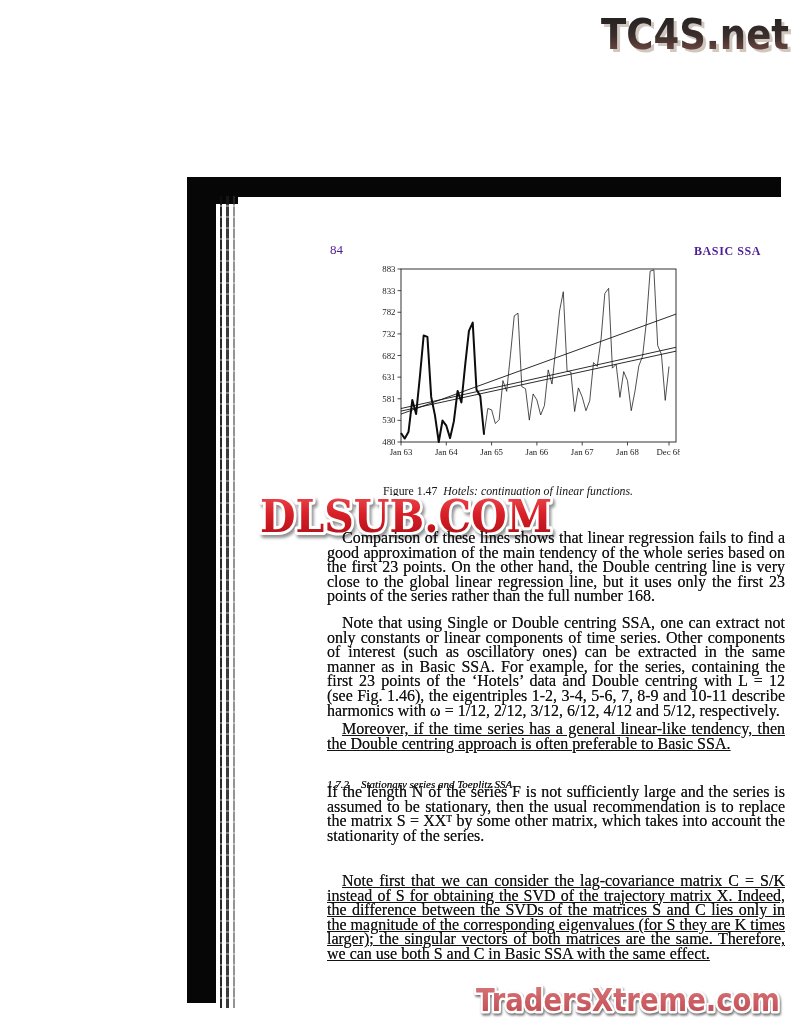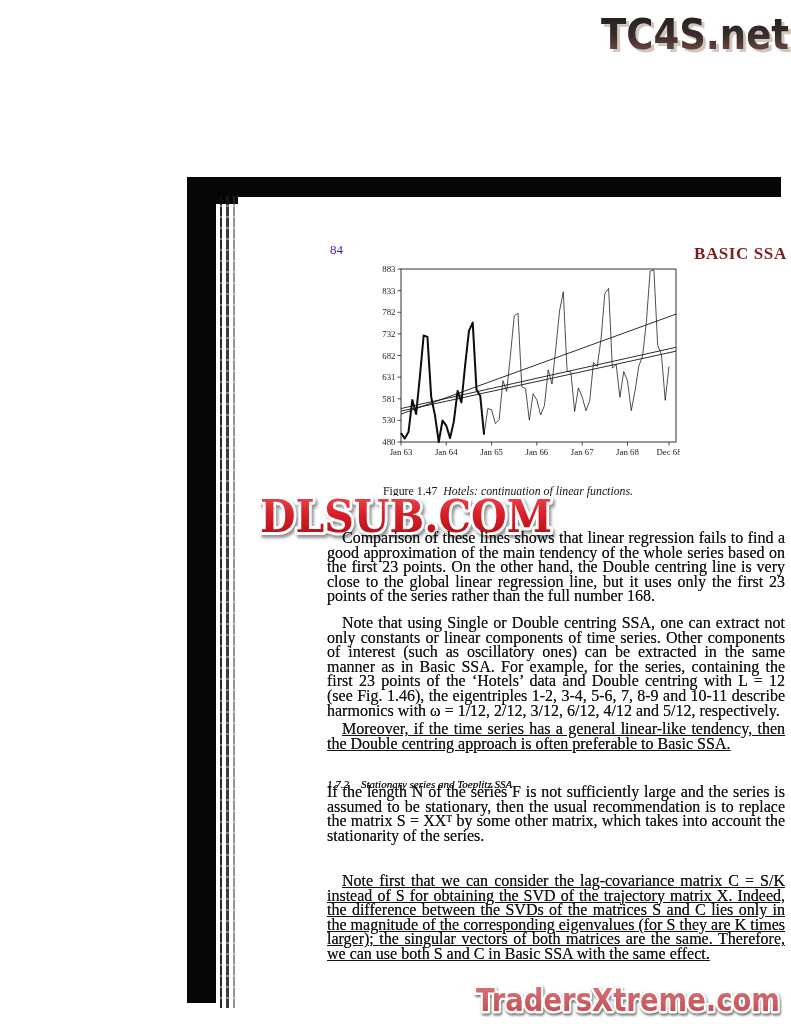--- a/index.html
+++ b/index.html
@@ -15,21 +15,21 @@
     background:
       repeating-linear-gradient(to bottom, rgba(255,255,255,0) 0 9px, rgba(255,255,255,0.38) 9px 11px),
       repeating-linear-gradient(to right,
         rgba(0,0,0,0) 0 3px, rgba(15,15,15,0.9) 3px 5px,
         rgba(0,0,0,0) 5px 9px, rgba(25,25,25,0.85) 9px 12px,
         rgba(0,0,0,0) 12px 16px, rgba(60,60,60,0.55) 16px 18px,
         rgba(0,0,0,0) 18px 31px);}
 
   
   .page-num{left:330px;top:242px;font-size:13px;color:#4c1d95;}
-  .running-title{left:694px;top:244px;font-size:17px;font-weight:bold;letter-spacing:0.6px;color:#7f1d1d;}
+  .running-title{left:694px;top:244px;font-size:12px;font-weight:bold;letter-spacing:0.6px;color:#4c1d95;}
 
   
   #chart-svg{left:380px;top:262px;}
   #chart-svg text{font-family:"Liberation Serif", serif;font-size:8.8px;fill:#1b1b1b;}
 
   
   .caption{left:330px;top:484px;width:356px;text-align:center;font-size:11.8px;color:#141414;}
   .caption .cap-text{font-style:italic;}
 
   

